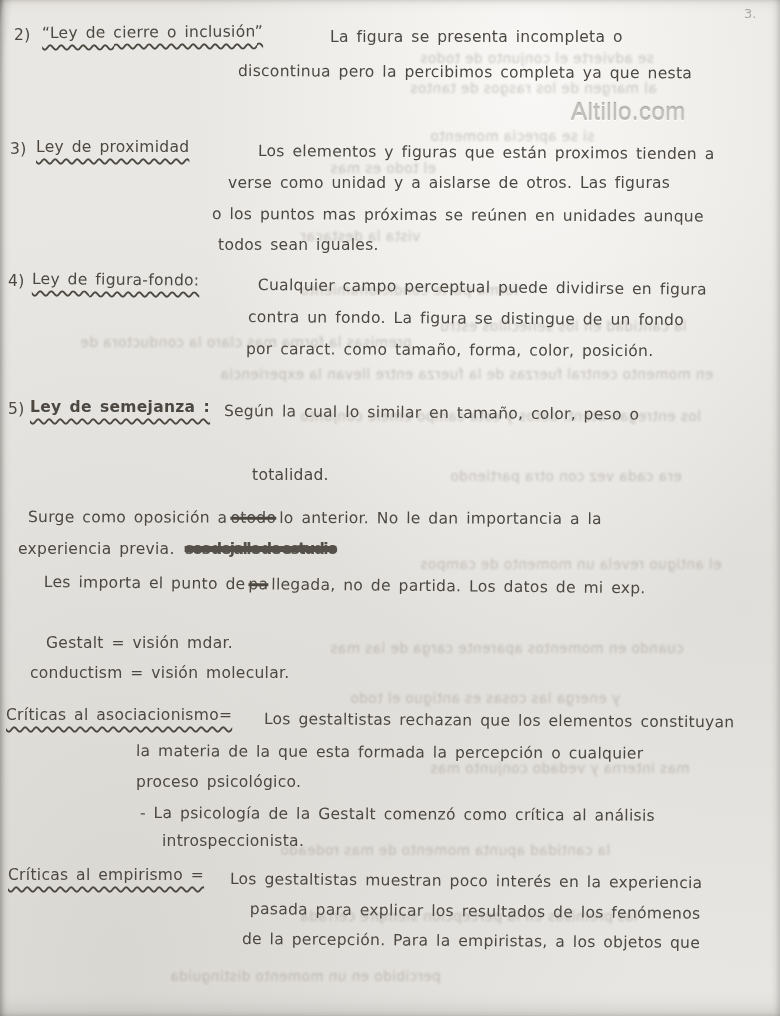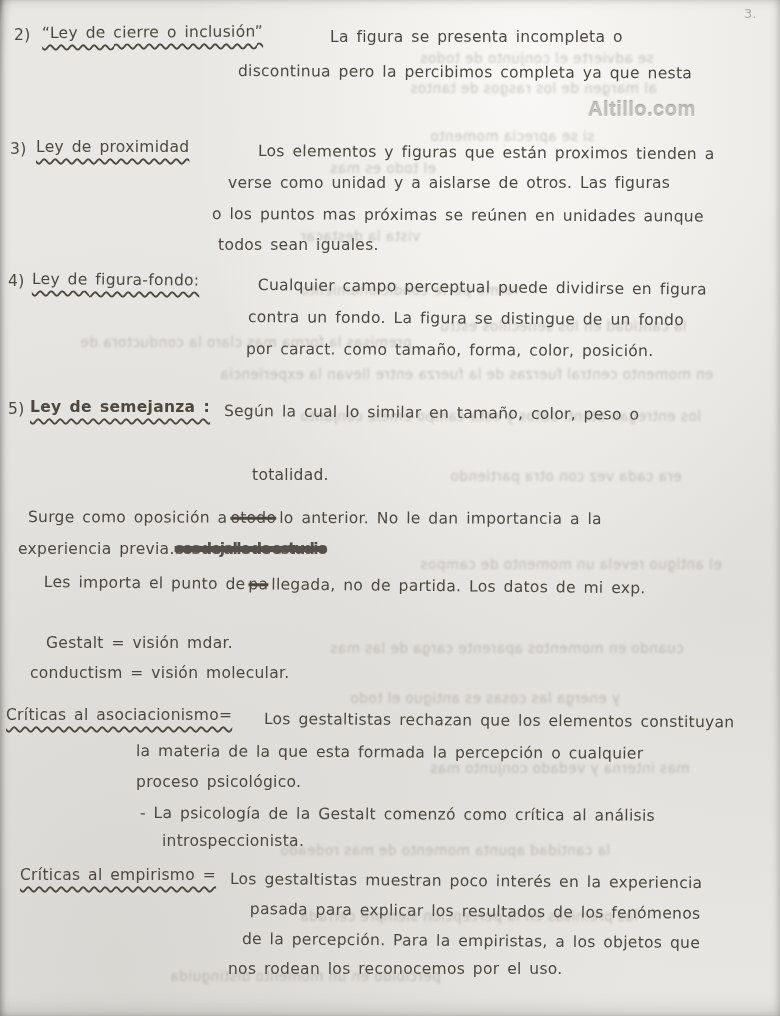--- a/index.html
+++ b/index.html
@@ -45,38 +45,39 @@
     text-decoration-thickness:2.5px;
     margin:0 3px;
   }
   .scribble{
     text-decoration:line-through;
     text-decoration-thickness:6px;
     letter-spacing:-1.5px;
     word-spacing:-2px;
     filter:blur(0.6px);
     color:#55514a;
+    margin-left:10px;
     font-weight:bold;
   }
   .bleed{
     position:absolute;
     white-space:nowrap;
     font-family:"DejaVu Sans", sans-serif;
     font-size:13.5px;
     color:rgba(140,134,126,0.42);
     transform:scaleX(-1);
     filter:blur(1.2px);
     letter-spacing:0.5px;
   }
   .watermark{
     position:absolute;
-    left:588px;top:98px;
+    left:571px;top:98px;
     font-family:"Liberation Sans", sans-serif;
-    font-size:20px;
-    font-weight:bold;
+    font-size:24px;
+    font-weight:normal;
     letter-spacing:0.5px;
     color:#c3c0bb;
     text-shadow:0 1px 0 rgba(255,255,255,0.95), 0 -1px 1px rgba(92,90,86,0.6);
   }
   .corner-mark{
     position:absolute;
     left:744px;top:6px;
     font-size:13px;
     color:rgba(115,112,108,0.55);
   }
@@ -143,19 +144,18 @@
   <span class="line hw" style="left:46px;top:634px;">Gestalt = visión mdar.</span>
   <span class="line hw" style="left:30px;top:664px;">conductism = visión molecular.</span>
 
   <span class="line hw title-wavy" style="left:6px;top:706px;">Críticas al asociacionismo=</span>
   <span class="line hw" style="left:264px;top:710px;transform:rotate(0.4deg);">Los gestaltistas rechazan que los elementos constituyan</span>
   <span class="line hw" style="left:136px;top:742px;transform:rotate(0.3deg);">la materia de la que esta formada la percepción o cualquier</span>
   <span class="line hw" style="left:136px;top:773px;">proceso psicológico.</span>
   <span class="line hw" style="left:140px;top:804px;transform:rotate(0.3deg);">- La psicología de la Gestalt comenzó como crítica al análisis</span>
   <span class="line hw" style="left:162px;top:832px;">introspeccionista.</span>
 
-  <span class="line hw title-wavy" style="left:20px;top:866px;text-align:center;">Críticas al empirismo =</span>
+  <span class="line hw title-wavy" style="left:8px;top:866px;text-align:center;">Críticas al empirismo =</span>
   <span class="line hw" style="left:230px;top:870px;transform:rotate(0.5deg);">Los gestaltistas muestran poco interés en la experiencia</span>
   <span class="line hw" style="left:250px;top:900px;transform:rotate(0.6deg);">pasada para explicar los resultados de los fenómenos</span>
   <span class="line hw" style="left:242px;top:930px;transform:rotate(0.5deg);">de la percepción. Para la empiristas, a los objetos que</span>
-  <span class="line hw" style="left:228px;top:960px;">nos rodean los reconocemos por el uso.</span>
 
 </div>
 
 </body></html>

